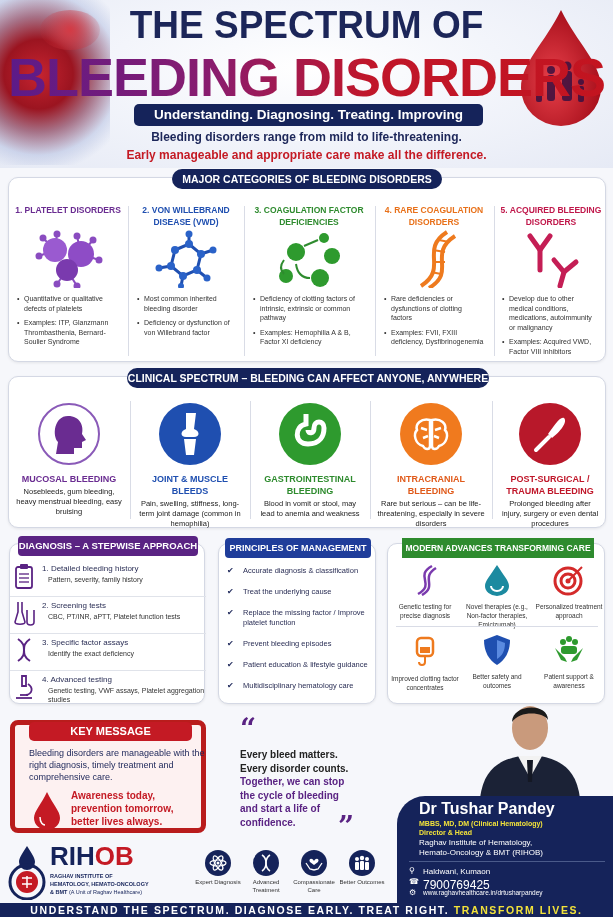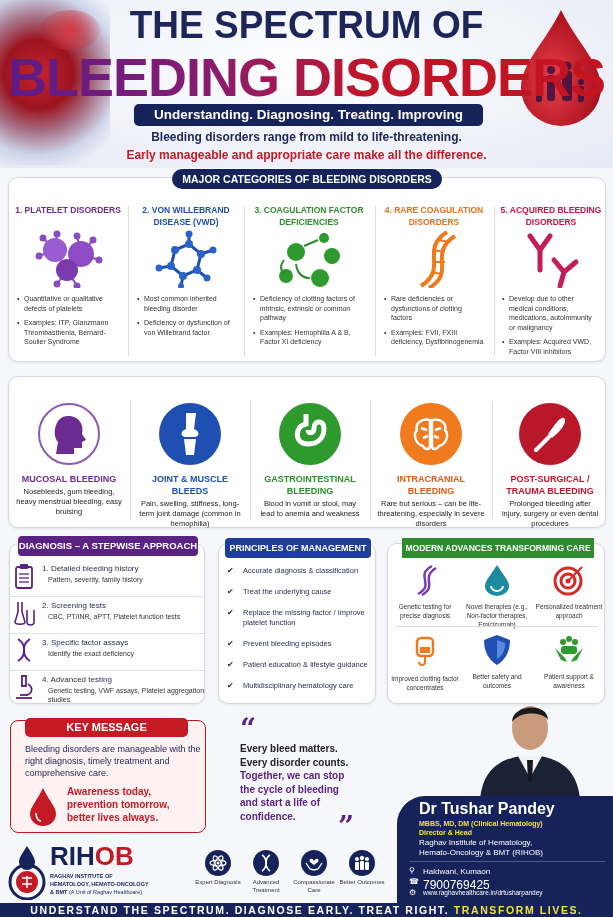--- a/index.html
+++ b/index.html
@@ -28,21 +28,21 @@
 .spec h3{font-size:9px;font-weight:700;line-height:12px;margin-top:8px}
 .spec p{font-size:7.5px;color:#222;line-height:10px;margin-top:2px;padding:0 4px}
 .step{position:absolute;left:8px;width:196px;height:37px;border-bottom:1px solid #e0e3ea}
 .step .t{position:absolute;left:32px;top:4px;font-size:8px;font-weight:400;color:#2a2e55}
 .step .d{position:absolute;left:38px;top:15px;font-size:7px;color:#333;line-height:9px;width:158px}
 .step svg{position:absolute;left:4px;top:3px}
 .mgmt li{list-style:none;font-size:7.5px;color:#2a2e55;line-height:10px;margin-bottom:11px;padding-left:16px;position:relative}
 .mgmt li::before{content:"✔";position:absolute;left:0;color:#1c2659;font-size:8px}
 .adv{position:absolute;width:70px;text-align:center}
 .adv p{font-size:6.5px;color:#333;line-height:9px;margin-top:2px}
-.keybox{position:absolute;left:10px;top:720px;width:196px;height:113px;background:#fdf1f1;border:1px solid #b91c1c;border-radius:8px}
+.keybox{position:absolute;left:10px;top:720px;width:196px;height:113px;background:#fdf1f1;border:5px solid #b91c1c;border-radius:8px}
 .quote{position:absolute;left:240px;top:718px;width:150px}
 .docpanel{position:absolute;left:397px;top:796px;width:216px;height:110px;background:#15235a;border-top-left-radius:28px}
 .bottombar{position:absolute;left:0;top:903px;width:613px;height:14px;background:#15235a;color:#fff;font-weight:700;font-size:10.5px;letter-spacing:1.6px;text-align:center;line-height:14px}
 .feat{position:absolute;top:850px;width:48px;text-align:center}
 .feat .c{width:26px;height:26px;border-radius:50%;background:#15235a;margin:0 auto;display:flex;align-items:center;justify-content:center}
 .feat p{font-size:6px;color:#333;line-height:7.5px;margin-top:3px}
 </style>
 </head>
 <body>
 
@@ -196,20 +196,21 @@
         </g>
     </svg>
     <ul>
       <li>Develop due to other medical conditions, medications, autoimmunity or malignancy</li>
       <li>Examples: Acquired VWD, Factor VIII inhibitors</li>
     </ul>
   </div>
 </div>
 
 <div class="section" style="left:8px;top:376px;width:598px;height:152px">
+  <div class="pill navy" style="left:118px;top:-9px;width:362px">CLINICAL SPECTRUM – BLEEDING CAN AFFECT ANYONE, ANYWHERE</div>
 
   <div class="spec" style="left:2px;width:116px">
     <div class="circ" style="border:2px solid #8a5ab8;background:#fff;display:flex;align-items:center;justify-content:center">
       <svg width="38" height="40" viewBox="0 0 38 40">
           <path d="M18 2 C30 2 34 12 32 20 L36 26 L32 28 L32 34 L24 34 L24 40 L6 40 L8 28 C2 22 4 2 18 2Z" fill="#6a2c91"></path>
         </svg>
     </div>
     <h3 style="color:#6a2c91">MUCOSAL BLEEDING</h3>
     <p>Nosebleeds, gum bleeding, heavy menstrual bleeding, easy bruising</p>
   </div>
@@ -392,21 +393,21 @@
     </svg>
   <div style="position:absolute;left:56px;top:64px;font-size:10px;font-weight:700;color:#c41a24;line-height:13px">
     <div>Awareness today,</div>
     <div>prevention tomorrow,</div>
     <div>better lives always.</div>
   </div>
 </div>
 
 <div class="quote">
   <div style="font-family:'DejaVu Serif',serif;font-weight:700;font-size:28px;color:#5a2383;line-height:22px">“</div>
-  <div style="font-size:10px;font-weight:700;line-height:13.5px;color:#222;margin-top:2px">Every bleed matters.</div>
+  <div style="font-size:10px;font-weight:700;line-height:13.5px;color:#222;margin-top:8px">Every bleed matters.</div>
   <div style="font-size:10px;font-weight:700;line-height:13.5px;color:#222">Every disorder counts.</div>
   <div style="font-size:10px;font-weight:700;line-height:13.5px;color:#5a2383;width:110px">Together, we can stop the cycle of bleeding and start a life of confidence.</div>
   <div style="position:absolute;left:98px;top:92px;font-family:'DejaVu Serif',serif;font-weight:700;font-size:28px;color:#5a2383">”</div>
 </div>
 
 <svg style="position:absolute;left:470px;top:698px" width="120" height="100" viewBox="0 0 120 100">
   <path d="M10 100 C14 70 30 62 50 58 L70 58 C90 62 106 70 110 100Z" fill="#1b2236"></path>
   <path d="M48 58 L60 80 L72 58Z" fill="#f2f2f2"></path>
   <path d="M57 62 L63 62 L62 84 L58 84Z" fill="#141824"></path>
   <ellipse cx="60" cy="30" rx="18" ry="22" fill="#c99a7c"></ellipse>

